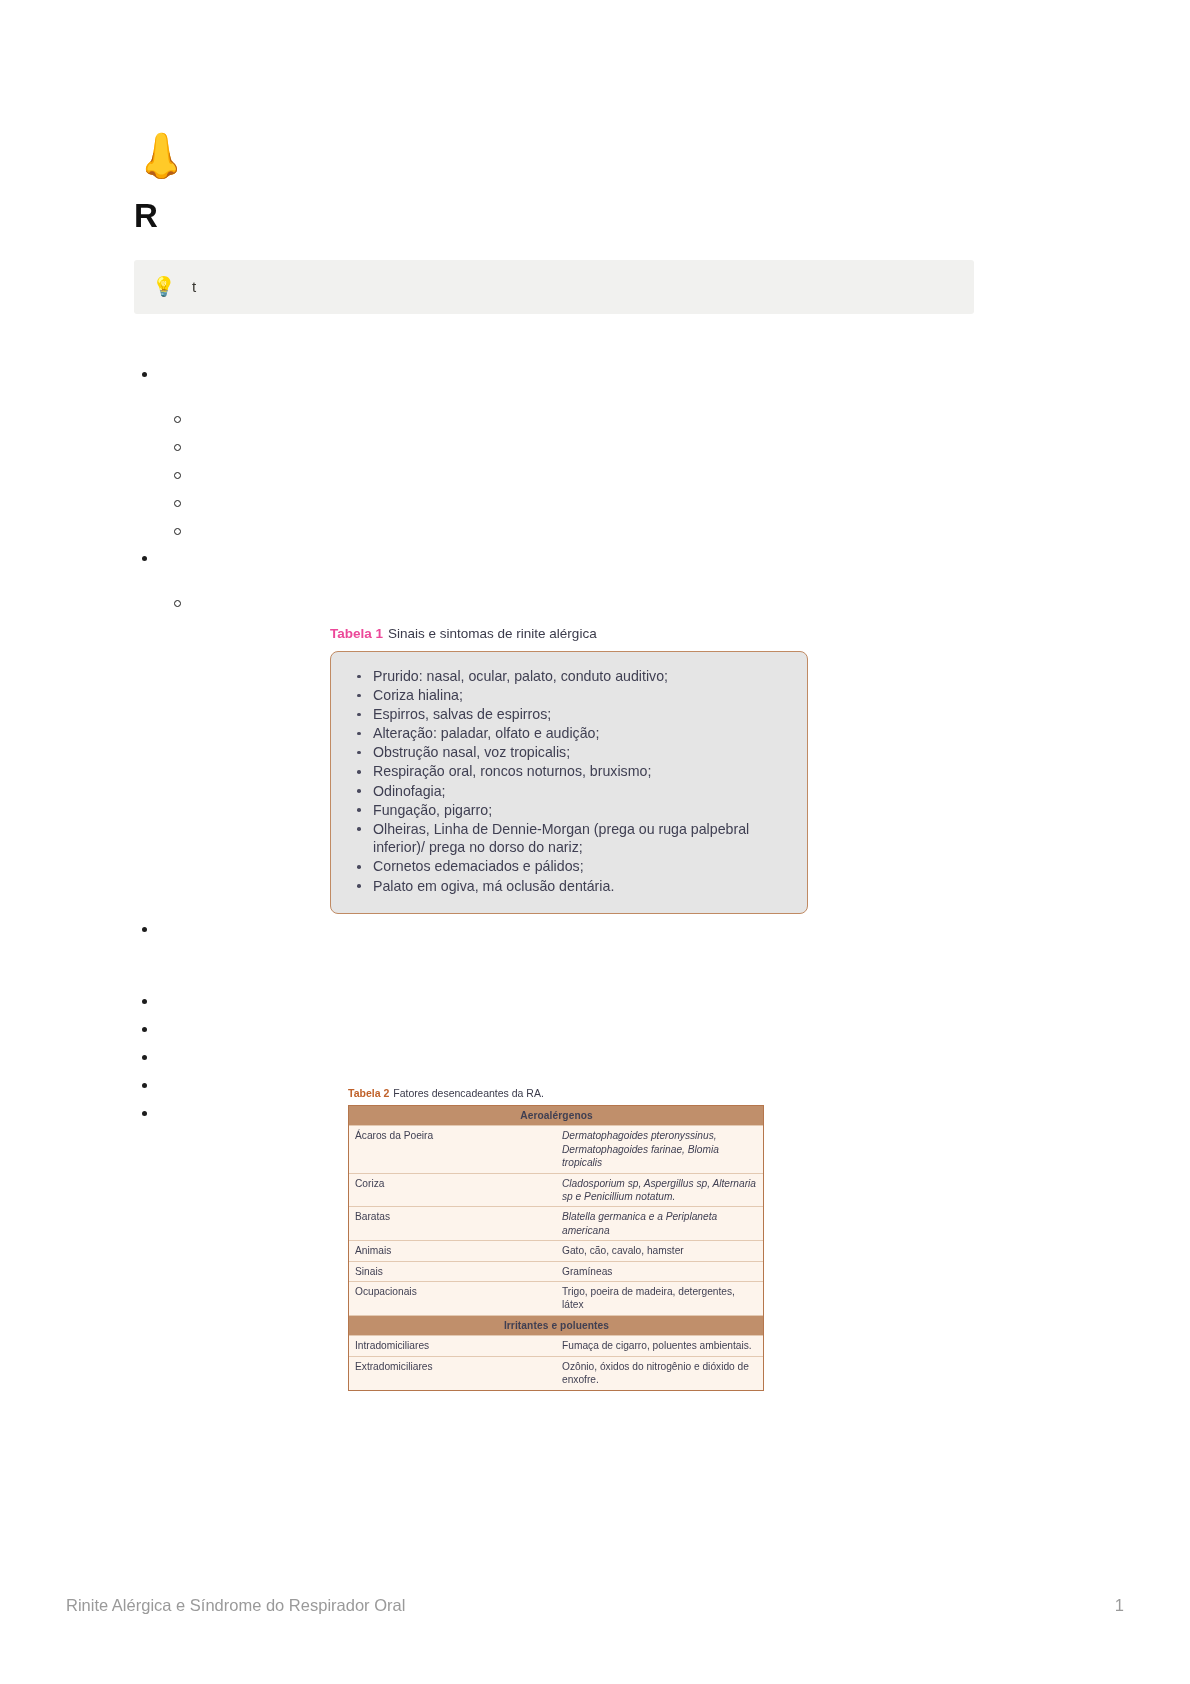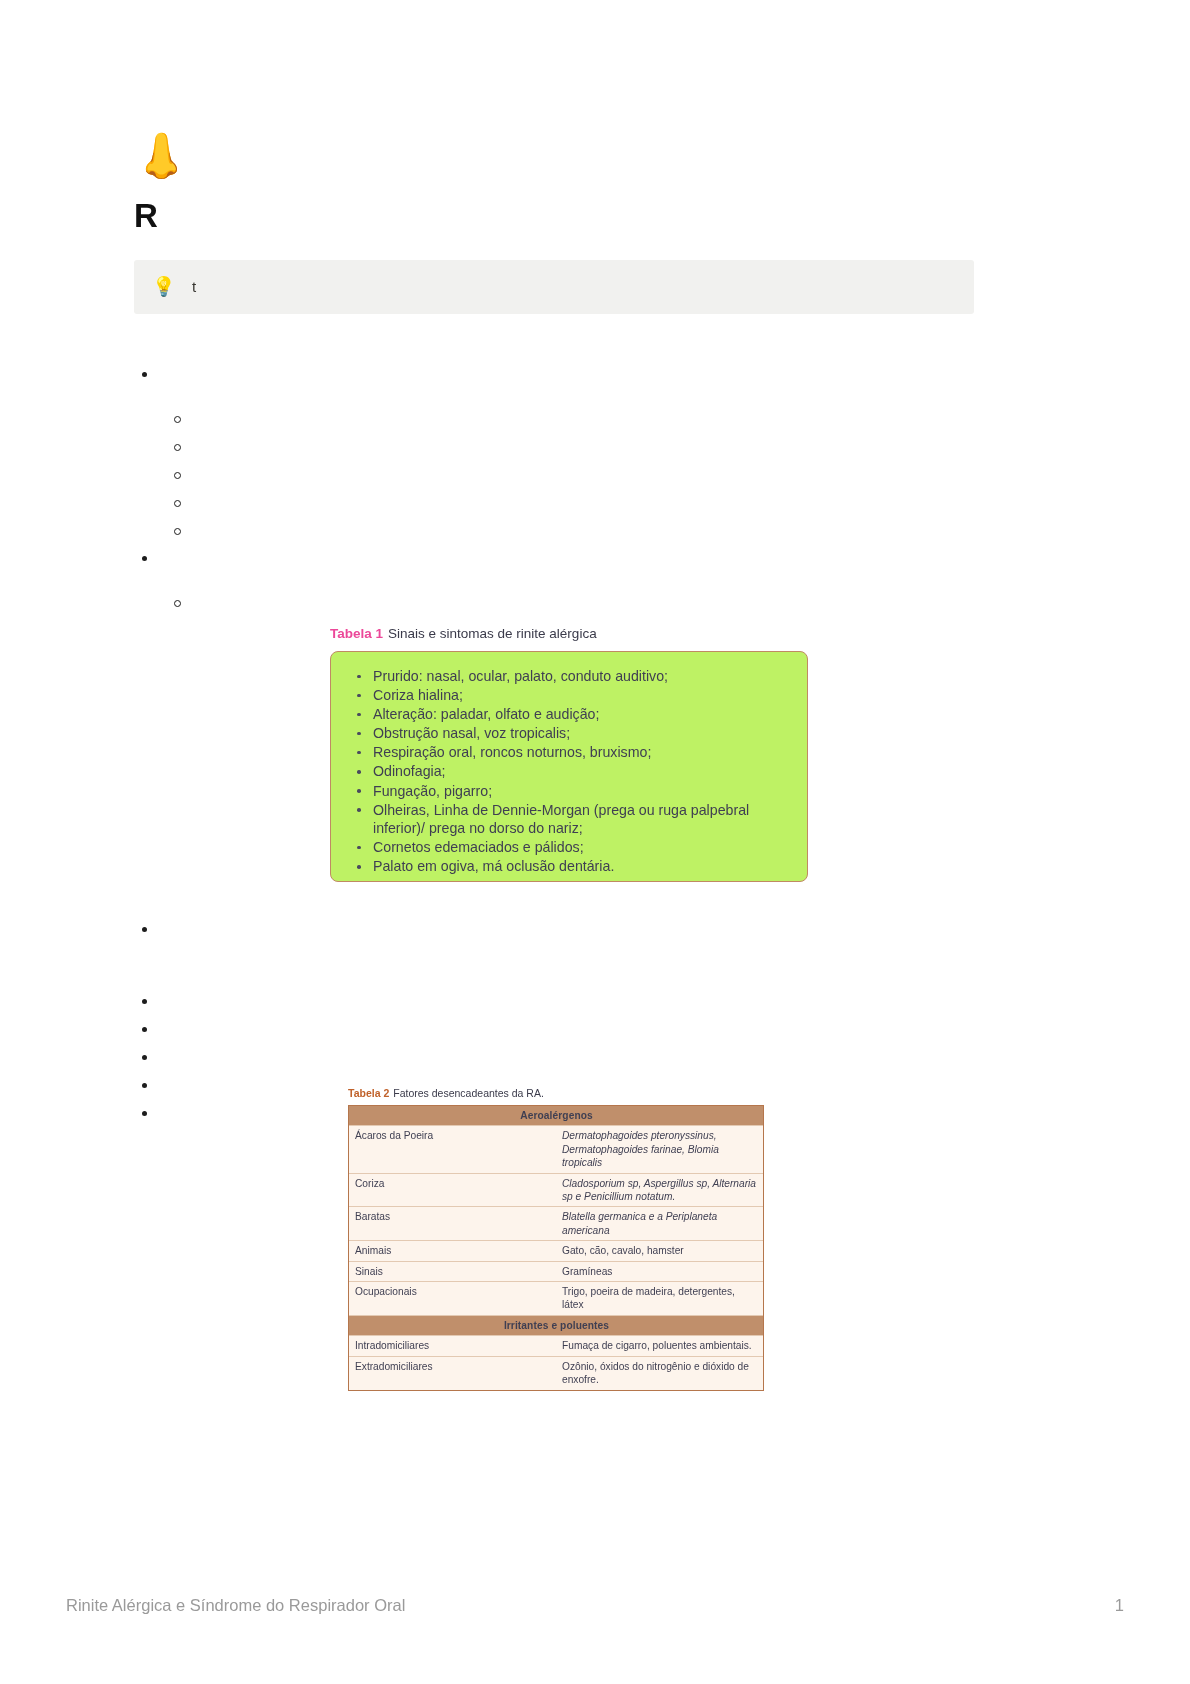--- a/index.html
+++ b/index.html
@@ -123,22 +123,22 @@
     white-space: nowrap;
   }
   .fig-caption .cap-label {
     color: #ec4899;
     font-weight: bold;
     margin-right: 5px;
   }
   .t1-box {
     border: 1.6px solid #c08a63;
     border-radius: 8px;
-    background: #bef264;
-    padding: 15px 16px 4px 16px;
+    background: #e5e5e5;
+    padding: 15px 16px 17px 16px;
   }
   .t1-list { margin: 0; padding: 0; list-style: none; }
   .t1-item {
     position: relative;
     padding-left: 26px;
     font-size: 14.2px;
     line-height: 18.6px;
     color: #3f3f52;
     margin-bottom: 0.5px;
   }
@@ -232,20 +232,21 @@
   </ul>
 
   <div class="figure1">
     <div class="fig-caption">
       <span class="cap-label">Tabela 1</span><span>Sinais e sintomas de rinite alérgica</span>
     </div>
     <div class="t1-box">
       <ul class="t1-list">
         <li class="t1-item">Prurido: nasal, ocular, palato, conduto auditivo;</li>
         <li class="t1-item">Coriza hialina;</li>
+        <li class="t1-item">Espirros, salvas de espirros;</li>
         <li class="t1-item">Alteração: paladar, olfato e audição;</li>
         <li class="t1-item">Obstrução nasal, voz tropicalis;</li>
         <li class="t1-item">Respiração oral, roncos noturnos, bruxismo;</li>
         <li class="t1-item">Odinofagia;</li>
         <li class="t1-item">Fungação, pigarro;</li>
         <li class="t1-item">Olheiras, Linha de Dennie-Morgan (prega ou ruga palpebral inferior)/ prega no dorso do nariz;</li>
         <li class="t1-item">Cornetos edemaciados e pálidos;</li>
         <li class="t1-item">Palato em ogiva, má oclusão dentária.</li>
       </ul>
     </div>

